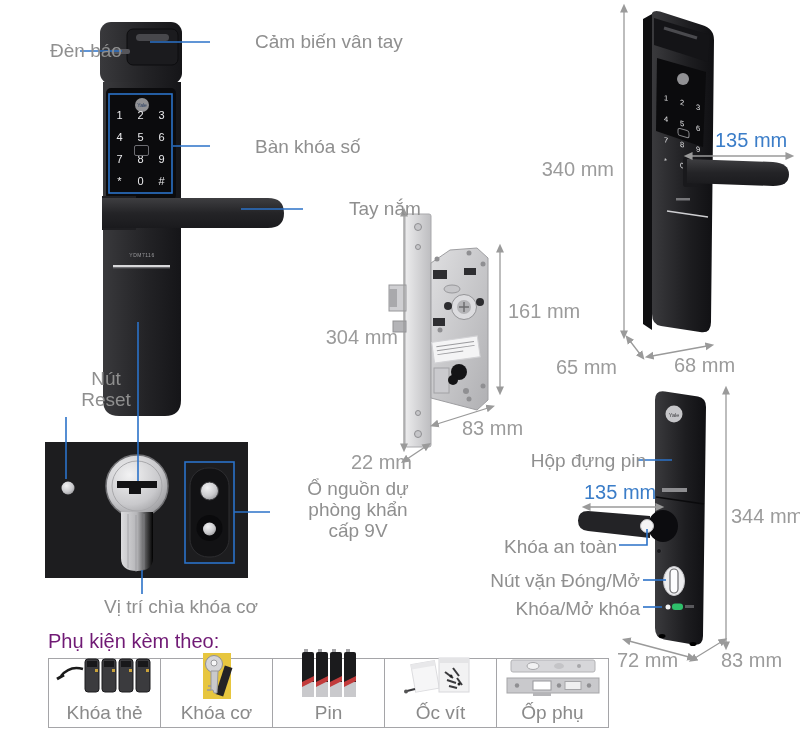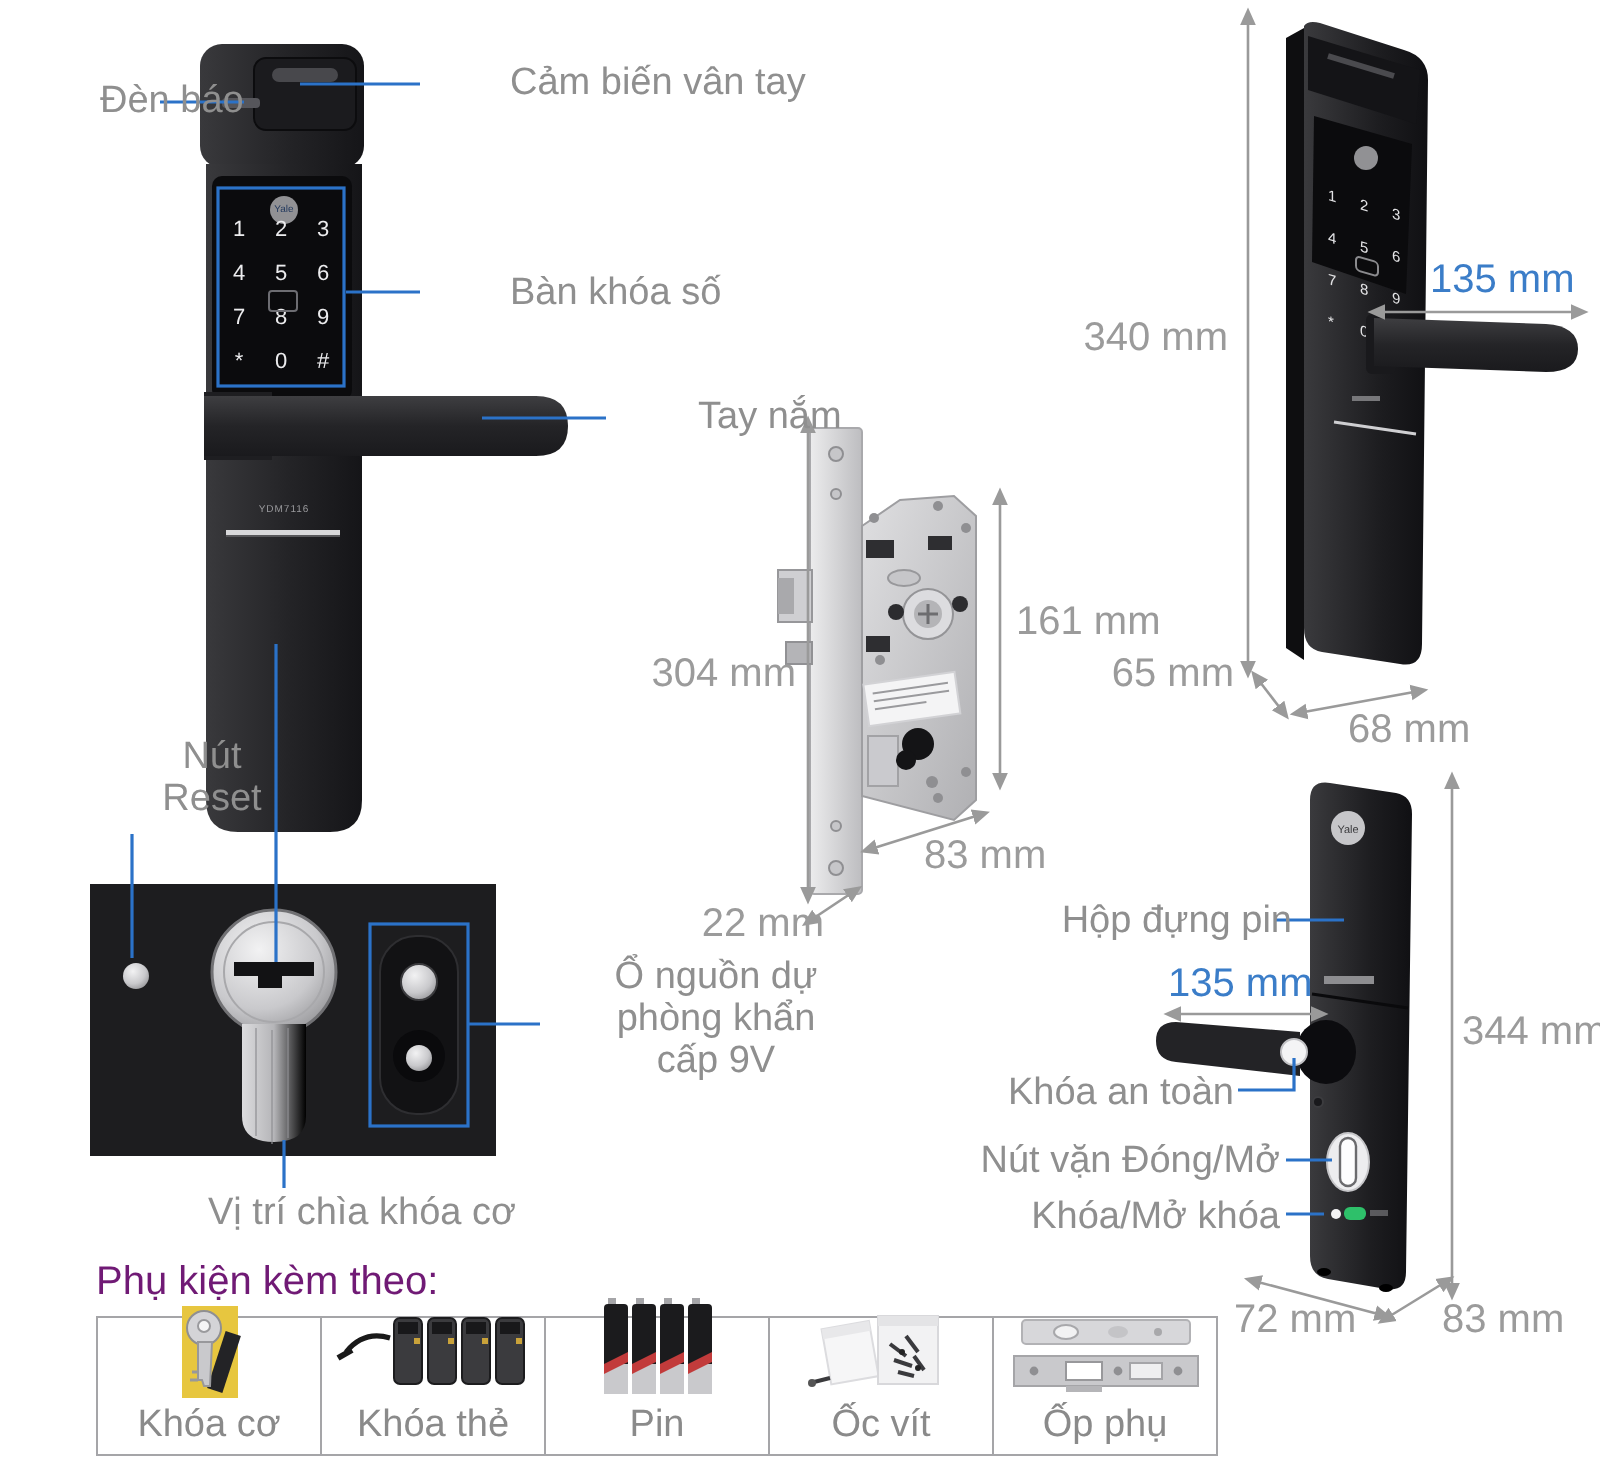--- a/index.html
+++ b/index.html
@@ -247,47 +247,33 @@
   <div class="lbl wrap" style="left:28px;top:368px;width:76px;">Nút Reset</div>
   <div class="lbl wrap" style="left:262px;top:478px;width:112px;">Ổ nguồn dự phòng khẩn cấp 9V</div>
   <div class="lbl" style="left:64px;top:596px;">Vị trí chìa khóa cơ</div>
   <div class="lbl" style="right:154px;top:450px;">Hộp đựng pin</div>
   <div class="lbl" style="right:183px;top:536px;">Khóa an toàn</div>
   <div class="lbl" style="right:160px;top:570px;">Nút vặn Đóng/Mở</div>
   <div class="lbl" style="right:160px;top:598px;">Khóa/Mở khóa</div>
 
   <div class="dim" style="right:186px;top:158px;">340 mm</div>
   <div class="dim blue" style="left:715px;top:129px;">135 mm</div>
-  <div class="dim" style="right:183px;top:326px;">65 mm</div>
+  <div class="dim" style="right:183px;top:356px;">65 mm</div>
   <div class="dim" style="left:674px;top:354px;">68 mm</div>
   <div class="dim" style="right:402px;top:326px;">304 mm</div>
   <div class="dim" style="left:508px;top:300px;">161 mm</div>
   <div class="dim" style="left:462px;top:417px;">83 mm</div>
   <div class="dim" style="right:388px;top:451px;">22 mm</div>
   <div class="dim blue" style="left:584px;top:481px;">135 mm</div>
   <div class="dim" style="left:731px;top:505px;">344 mm</div>
   <div class="dim" style="left:617px;top:649px;">72 mm</div>
   <div class="dim" style="left:721px;top:649px;">83 mm</div>
 
   <div class="acc-title">Phụ kiện kèm theo:</div>
   <div class="acc-table">
-
-    <div class="acc-cell">
-      <div class="acc-icon">
-        <svg width="60" height="48" viewBox="0 0 60 48">
-          <rect x="16" y="1" width="28" height="46" fill="#e7c63f"></rect>
-          <rect x="33" y="14" width="8" height="30" fill="#232326" transform="rotate(18 37 29)"></rect>
-          <circle cx="27" cy="12" r="8.5" fill="#d4d4d7" stroke="#8f8f92"></circle>
-          <circle cx="27" cy="11" r="3" fill="#f6f6f7" stroke="#9a9a9d"></circle>
-          <path d="M24,19 h7 l-1,22 h-3 l-1,-3 h-2 Z" fill="#c9c9cc" stroke="#98989b"></path>
-          <path d="M24,34 h-3 M24,38 h-4" stroke="#98989b" stroke-width="1.5"></path>
-        </svg>
-      </div>
-      <div class="acc-label">Khóa cơ</div>
-    </div>
 
     <div class="acc-cell">
       <div class="acc-icon">
         <svg width="104" height="48" viewBox="0 0 104 48">
           <path d="M8,24 q9,-11 22,-7" stroke="#1a1a1a" stroke-width="2.5" fill="none"></path>
           <path d="M4,27 l7,-4" stroke="#1a1a1a" stroke-width="3" fill="none"></path>
           <g>
             <rect x="32" y="7" width="14" height="33" rx="3" fill="#3b3b3e" stroke="#1c1c1e"></rect>
             <rect x="34" y="9" width="10" height="6" fill="#18181a"></rect>
               <rect x="42" y="17" width="3" height="3" fill="#c9a23a"></rect>
@@ -297,20 +283,34 @@
             <rect x="66" y="7" width="14" height="33" rx="3" fill="#3b3b3e" stroke="#1c1c1e"></rect>
             <rect x="68" y="9" width="10" height="6" fill="#18181a"></rect>
               <rect x="76" y="17" width="3" height="3" fill="#c9a23a"></rect>
             <rect x="83" y="7" width="14" height="33" rx="3" fill="#3b3b3e" stroke="#1c1c1e"></rect>
             <rect x="85" y="9" width="10" height="6" fill="#18181a"></rect>
               <rect x="93" y="17" width="3" height="3" fill="#c9a23a"></rect>
           </g>
         </svg>
       </div>
       <div class="acc-label">Khóa thẻ</div>
+    </div>
+
+    <div class="acc-cell">
+      <div class="acc-icon">
+        <svg width="60" height="48" viewBox="0 0 60 48">
+          <rect x="16" y="1" width="28" height="46" fill="#e7c63f"></rect>
+          <rect x="33" y="14" width="8" height="30" fill="#232326" transform="rotate(18 37 29)"></rect>
+          <circle cx="27" cy="12" r="8.5" fill="#d4d4d7" stroke="#8f8f92"></circle>
+          <circle cx="27" cy="11" r="3" fill="#f6f6f7" stroke="#9a9a9d"></circle>
+          <path d="M24,19 h7 l-1,22 h-3 l-1,-3 h-2 Z" fill="#c9c9cc" stroke="#98989b"></path>
+          <path d="M24,34 h-3 M24,38 h-4" stroke="#98989b" stroke-width="1.5"></path>
+        </svg>
+      </div>
+      <div class="acc-label">Khóa cơ</div>
     </div>
 
     <div class="acc-cell">
       <div class="acc-icon" style="margin-top:-16px;">
         <svg width="64" height="56" viewBox="0 0 64 56">
           <g>
             <rect x="7" y="4" width="4" height="4" fill="#a5a5a8"></rect>
               <rect x="5" y="7" width="12" height="45" rx="2" fill="#1b1b1d"></rect>
             <rect x="5" y="37" width="12" height="15" fill="#c9c9cc"></rect>
               <path d="M5,37 l12,-6 v5 l-12,6 Z" fill="#c23b3b"></path>

